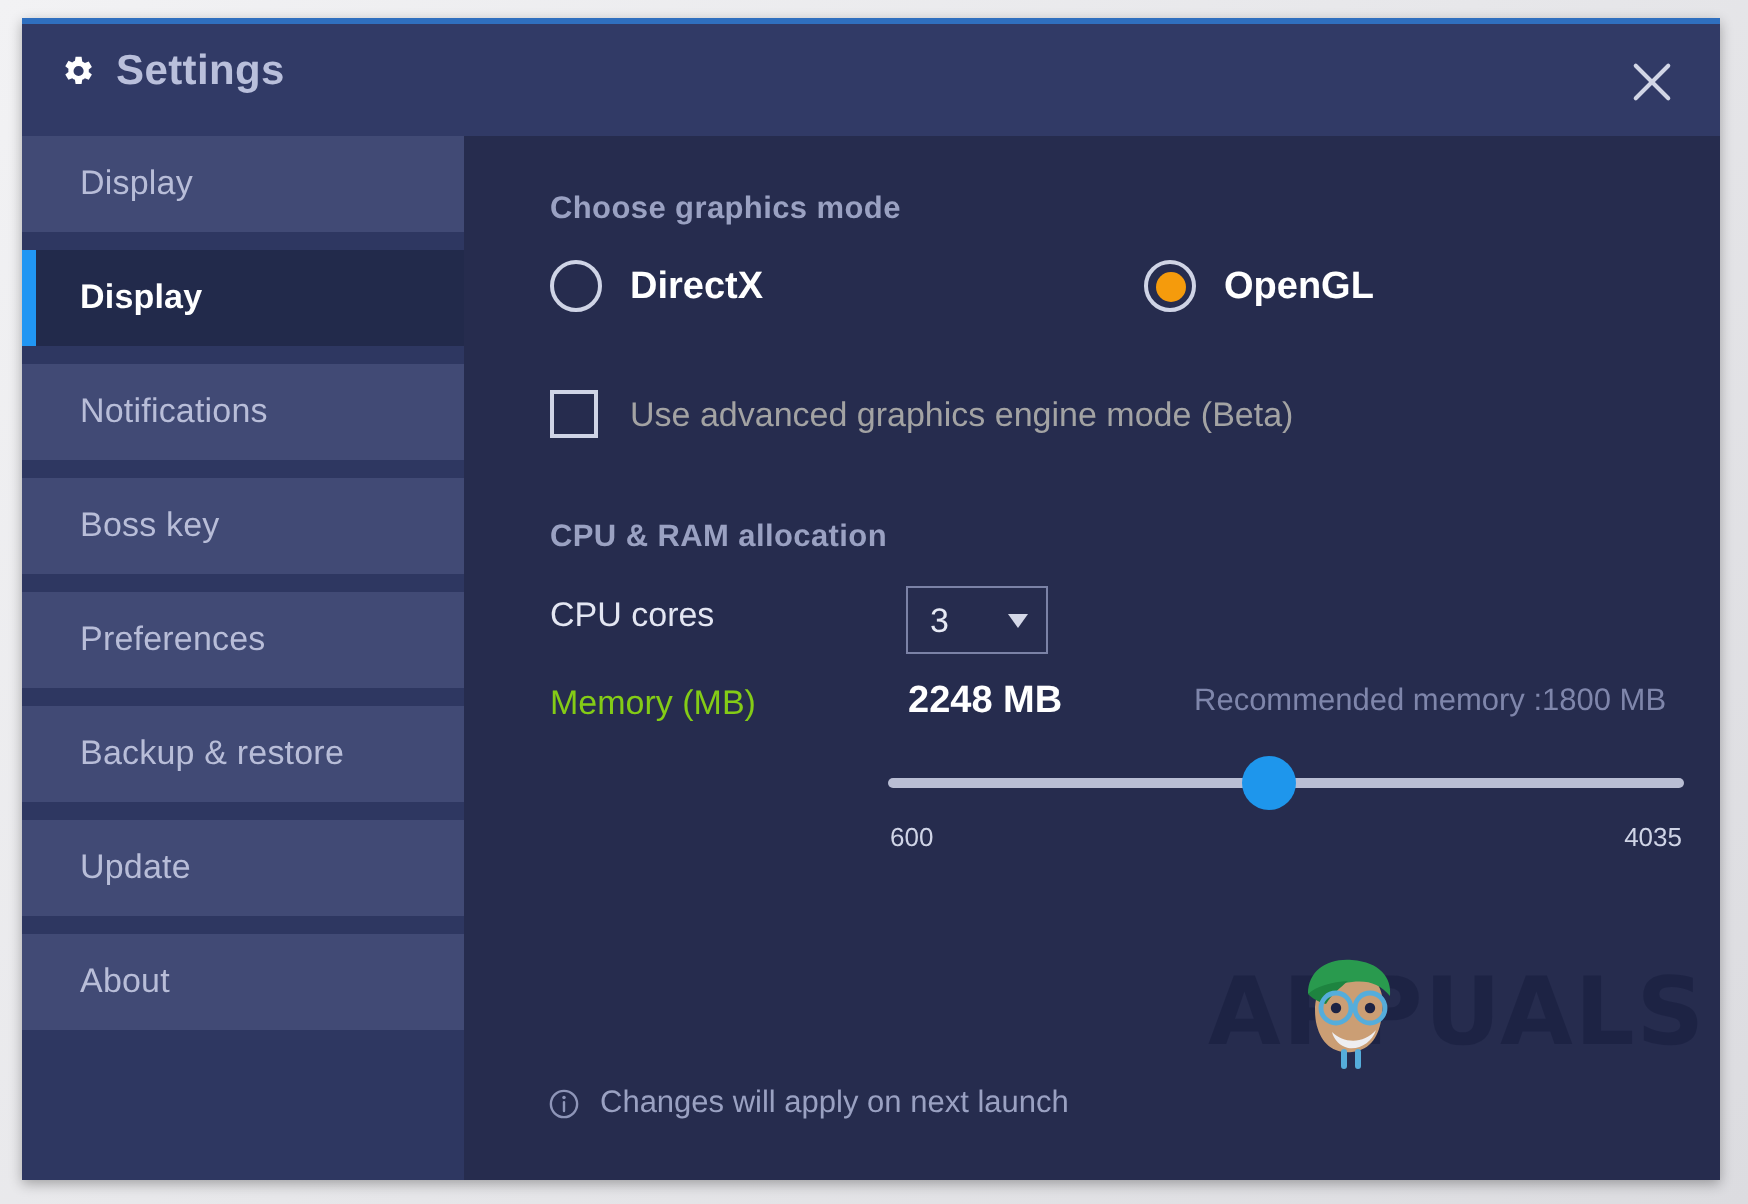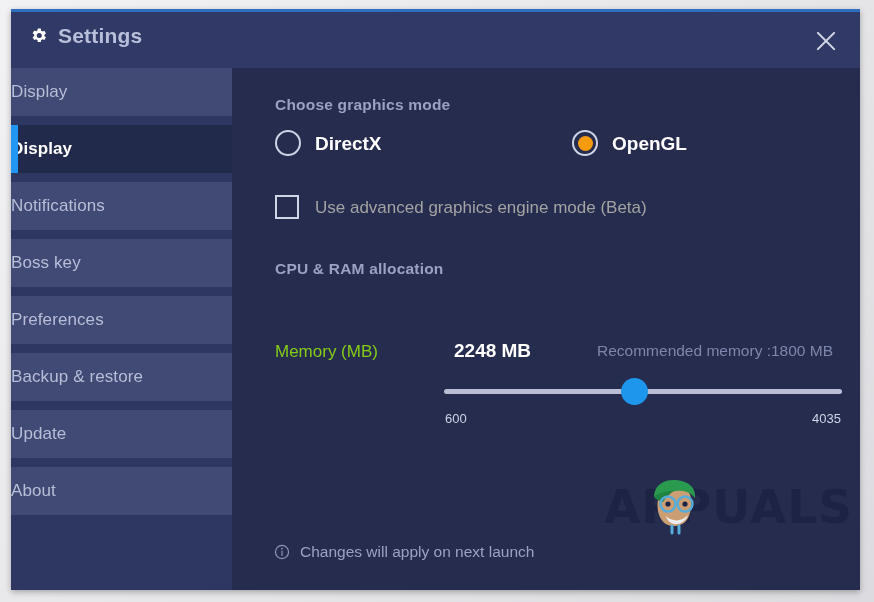--- a/index.html
+++ b/index.html
@@ -98,20 +98,21 @@
     height: 48px;
     margin-bottom: 9px;
     background: #414a75;
     display: flex;
     align-items: center;
     cursor: pointer;
   }
   .nav-item .nav-label {
     font-size: 17px;
     color: #b8bdd8;
+    padding-left: 29px;
     letter-spacing: 0.1px;
   }
   .nav-item.active {
     background: #222a4b;
   }
   .nav-item.active .nav-label {
     color: #ffffff;
     font-weight: bold;
   }
   .nav-item.active::before {
@@ -441,20 +442,27 @@
         </div>
       </div>
 
       <div class="checkbox-row">
         <span class="checkbox-box"></span>
         <span class="checkbox-label">Use advanced graphics engine mode (Beta)</span>
       </div>
 
       <div class="section-title" id="cpuram-title">CPU &amp; RAM allocation</div>
 
+      <div class="cpu-row">
+        <span class="field-label">CPU cores</span>
+        <div class="select-box">
+          <span class="select-value">3</span>
+          <span class="caret-icon"></span>
+        </div>
+      </div>
 
       <div class="mem-row">
         <span class="mem-label">Memory (MB)</span>
         <span class="mem-value">2248 MB</span>
         <span class="mem-recommend">Recommended memory :1800 MB</span>
       </div>
 
       <div class="slider-wrap">
         <div class="slider-track"></div>
         <div class="slider-handle" id="mem-handle" style="left: 177.447px;"></div>

